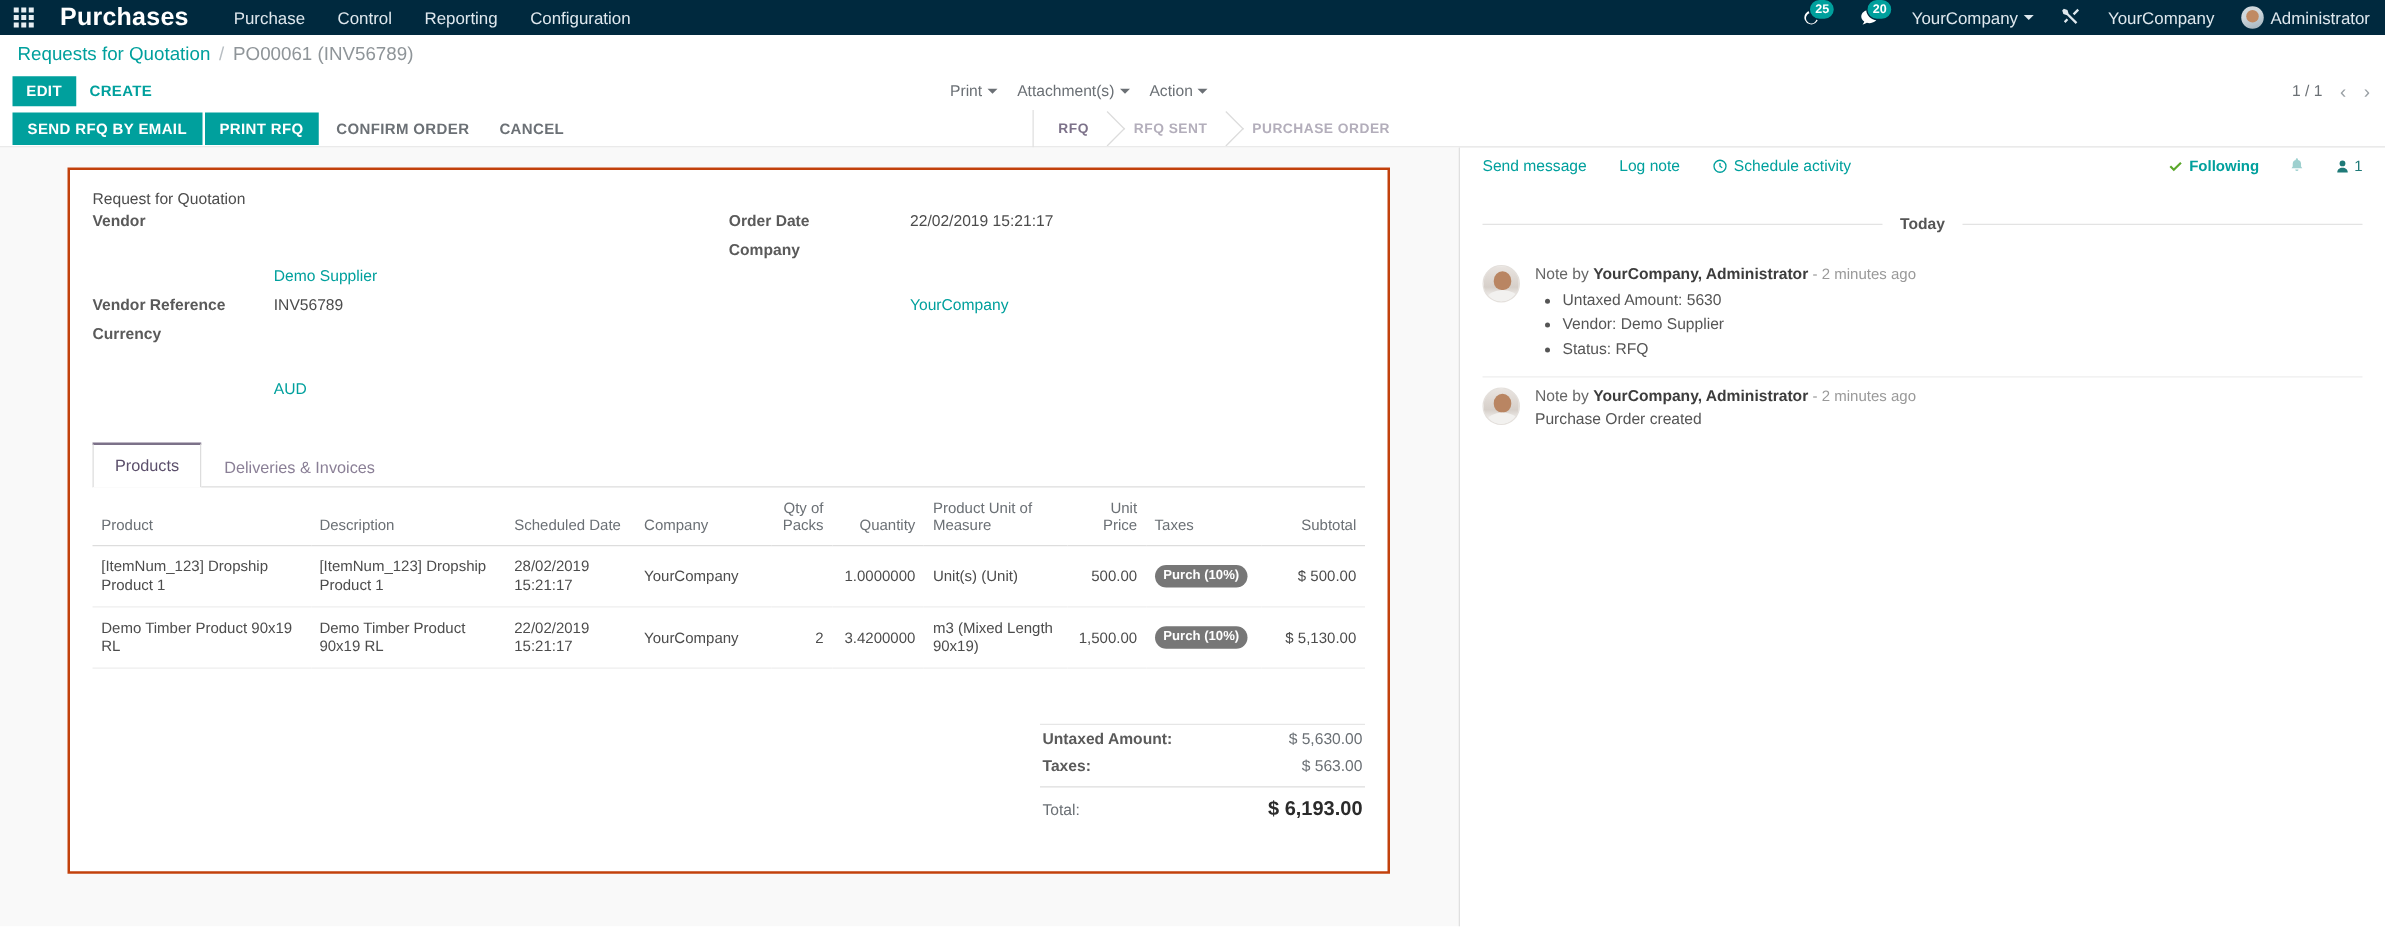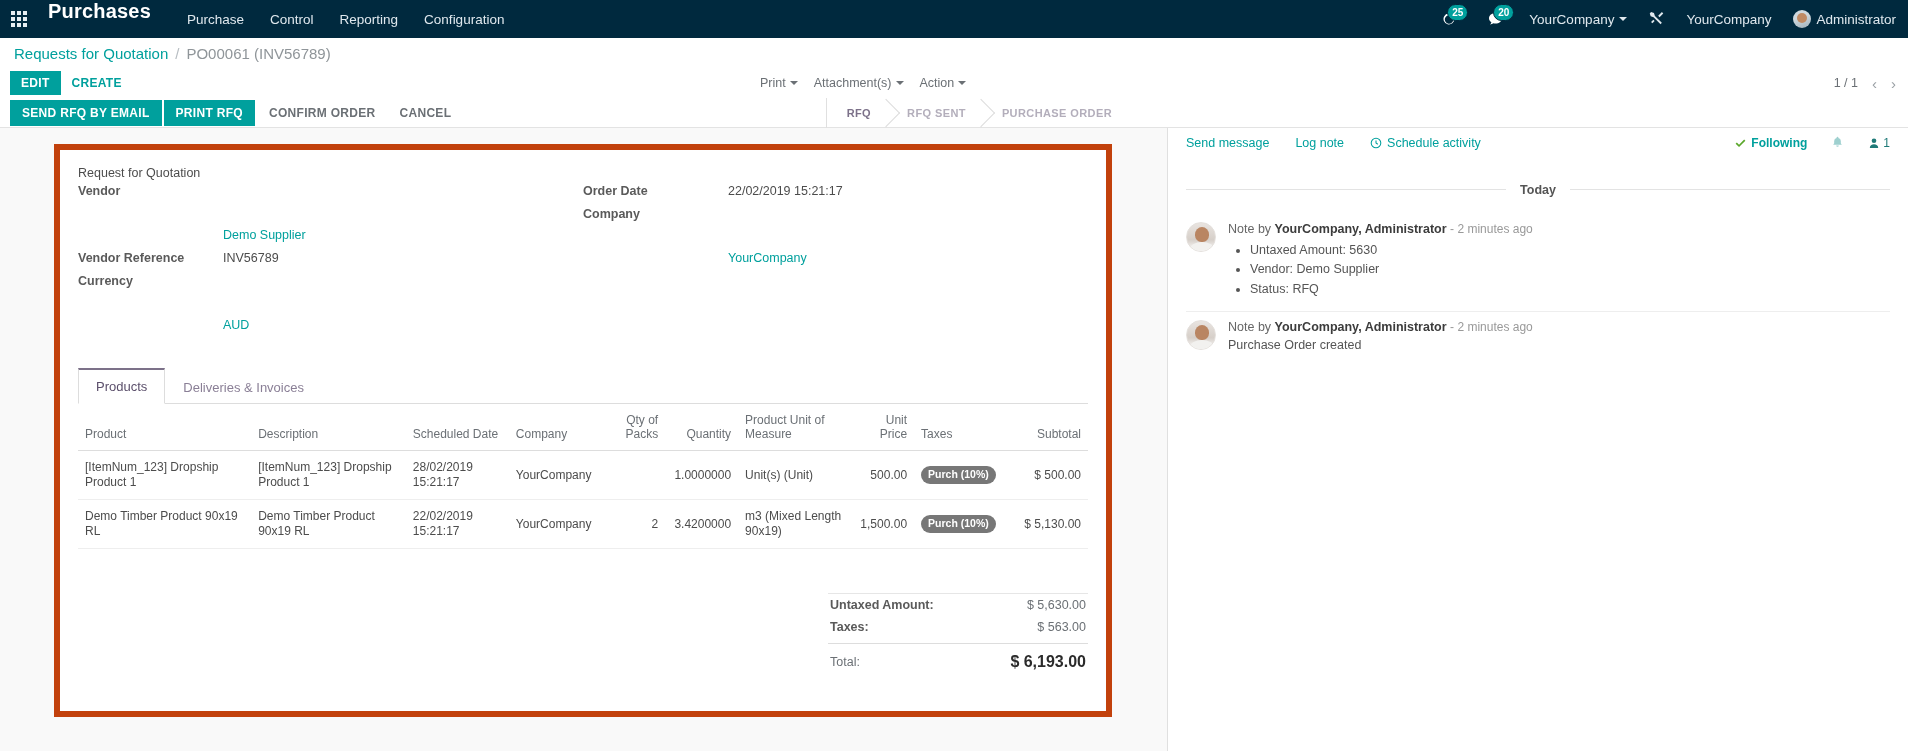--- a/index.html
+++ b/index.html
@@ -6,23 +6,24 @@
   html, body {
     width: 1908px; height: 751px;
     font-family: "Liberation Sans", sans-serif;
     background: #ffffff;
     color: #4c4c4c;
     overflow: hidden;
   }
 
   
   .navbar {
-    height: 38px;
+    height: 28px;
     background: #00293e;
     display: flex;
+    align-items: center;
     padding: 0 12px 0 0;
     color: #e6eef2;
     font-size: 14px;
     position: relative;
   }
   .apps-grid {
     width: 38px; height: 38px;
     display: flex; align-items: center; justify-content: center;
     cursor: pointer;
   }
@@ -153,21 +154,21 @@
   .form-pane {
     width: 1168px; background:#f9f9f9;
     padding: 16px 0 0 0; position:relative;
     border-right: 1px solid #e0e0e0;
     overflow:hidden;
   }
   .sheet {
     margin: 0 0 0 54px;
     width: 1058px;
     background:#fff;
-    border:6px solid #c2410c;
+    border:2px solid #c2410c;
     padding: 16px 18px 36px 18px;
     min-height: 548px;
   }
   .form-subtitle { font-size:12.5px; color:#4c4c4c; margin-bottom: 4px; }
   .form-title { font-size: 28px; font-weight: bold; color:#2b2b2b; margin-bottom: 22px; letter-spacing:-.3px;}
 
   .fields-wrap { display:flex; }
   .fcol { width: 510px; }
   .frow { display:flex; margin-bottom: 9px; font-size:12.5px; }
   .flabel { width: 145px; color:#5a5a5a; font-weight: bold; flex: none;}

